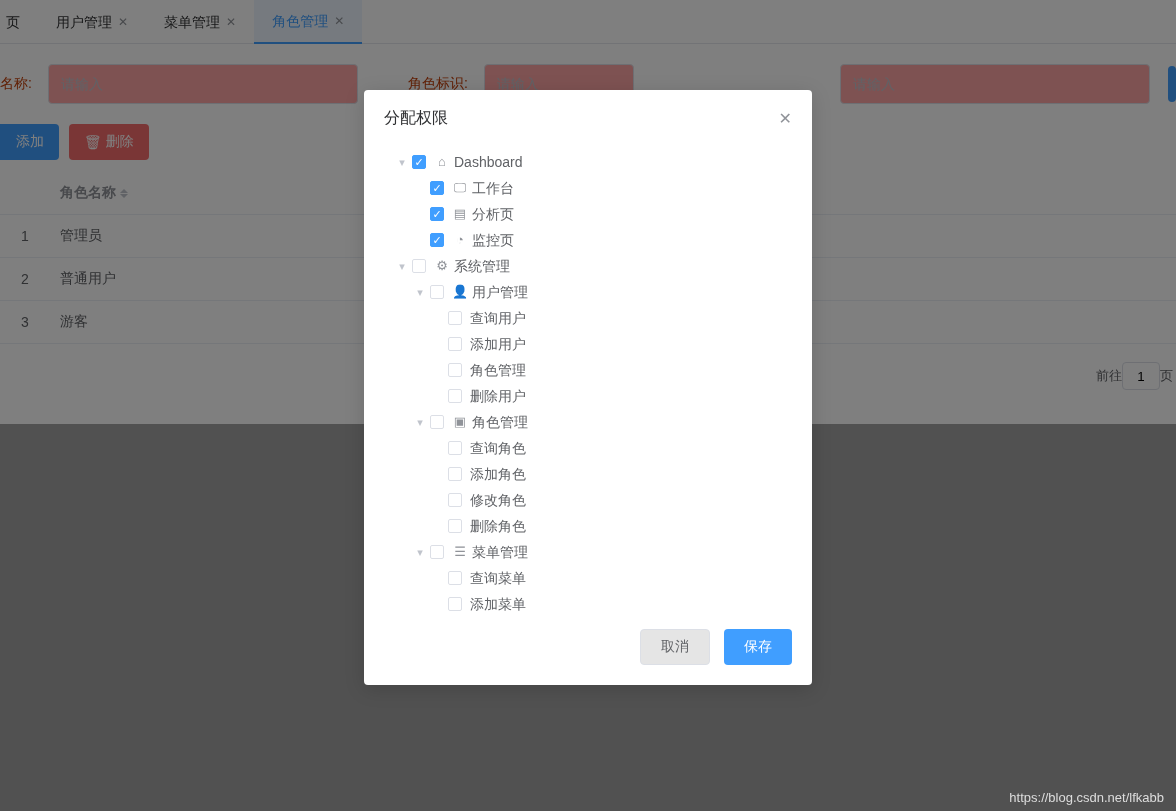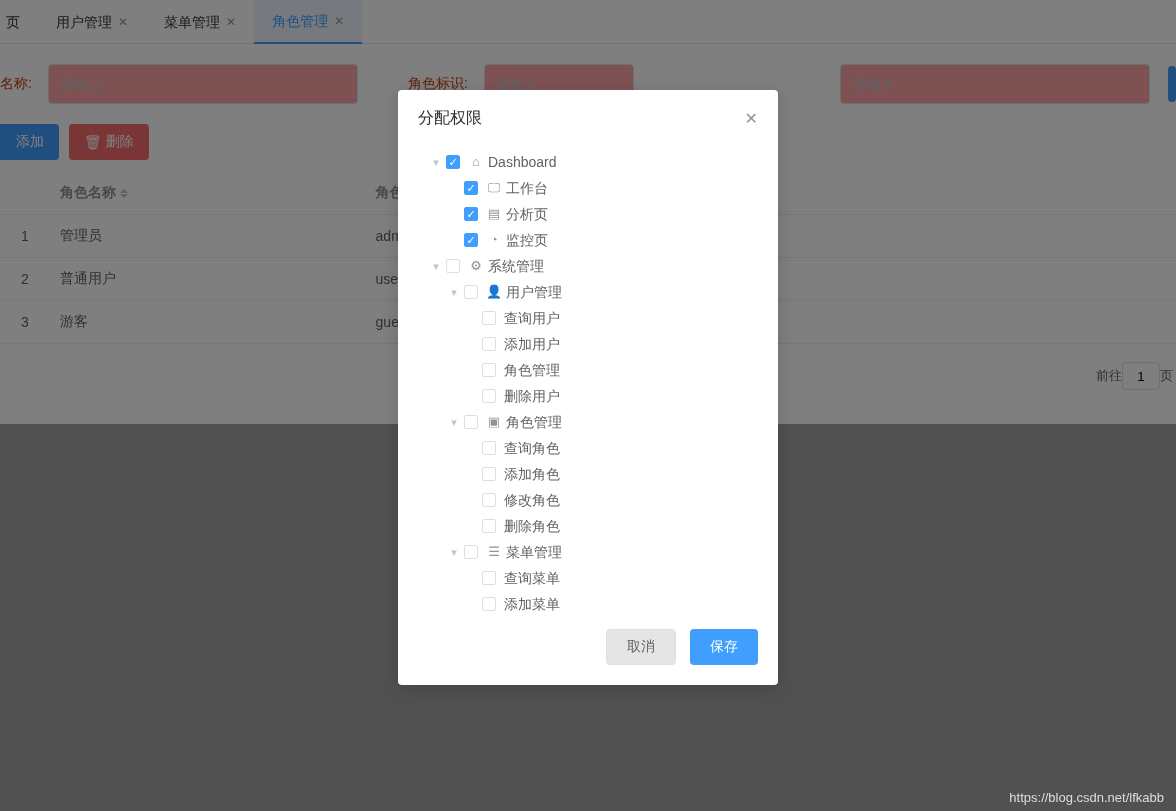--- a/index.html
+++ b/index.html
@@ -33,21 +33,21 @@
 .sort-caret i { width: 0; height: 0; border: 4px solid transparent; }
 .sort-caret i.up { border-bottom-color: #c0c4cc; margin-bottom: 1px; }
 .sort-caret i.down { border-top-color: #c0c4cc; }
 
 .pager { display: flex; justify-content: flex-end; align-items: center; gap: 0; padding: 18px 3px; color: #606266; font-size: 13px; }
 .pager input { width: 38px; height: 28px; text-align: center; border: 1px solid #dcdfe6; border-radius: 4px; }
 
 .below-content { background: #a2a2a2; height: 400px; }
 
 
-.dialog { position: absolute; z-index: 20; top: 90px; left: 50%; transform: translateX(-50%); width: 380px; background: #fff; border-radius: 4px; box-shadow: 0 4px 20px rgba(0,0,0,0.15); }
+.dialog { position: absolute; z-index: 20; top: 90px; left: 50%; transform: translateX(-50%); width: 448px; background: #fff; border-radius: 4px; box-shadow: 0 4px 20px rgba(0,0,0,0.15); }
 .dialog-header { padding: 18px 20px 10px; display: flex; justify-content: space-between; align-items: center; }
 .dialog-title { font-size: 16px; color: #303133; }
 .dialog-close { font-size: 16px; color: #909399; cursor: pointer; }
 .dialog-body { padding: 10px 20px 20px 30px; max-height: 480px; overflow: auto; }
 .dialog-footer { padding: 10px 20px 20px; text-align: right; }
 .dialog-footer .btn-default { background: #e5e5e5; border: 1px solid #dcdfe6; color: #606266; }
 .dialog-footer .btn { height: 36px; padding: 0 20px; margin-left: 10px; }
 
 
 .tree { font-size: 14px; color: #606266; }

